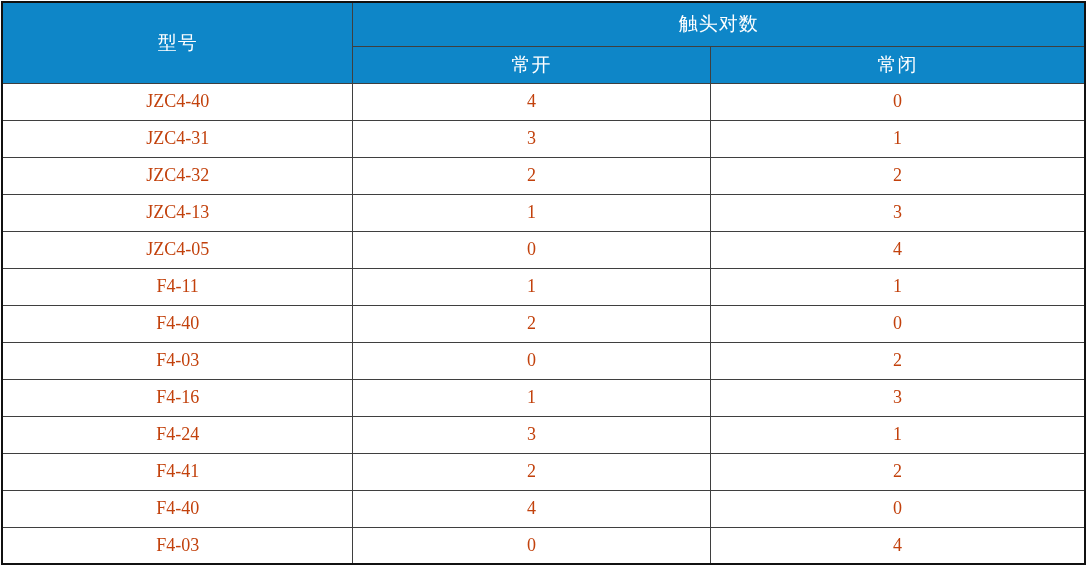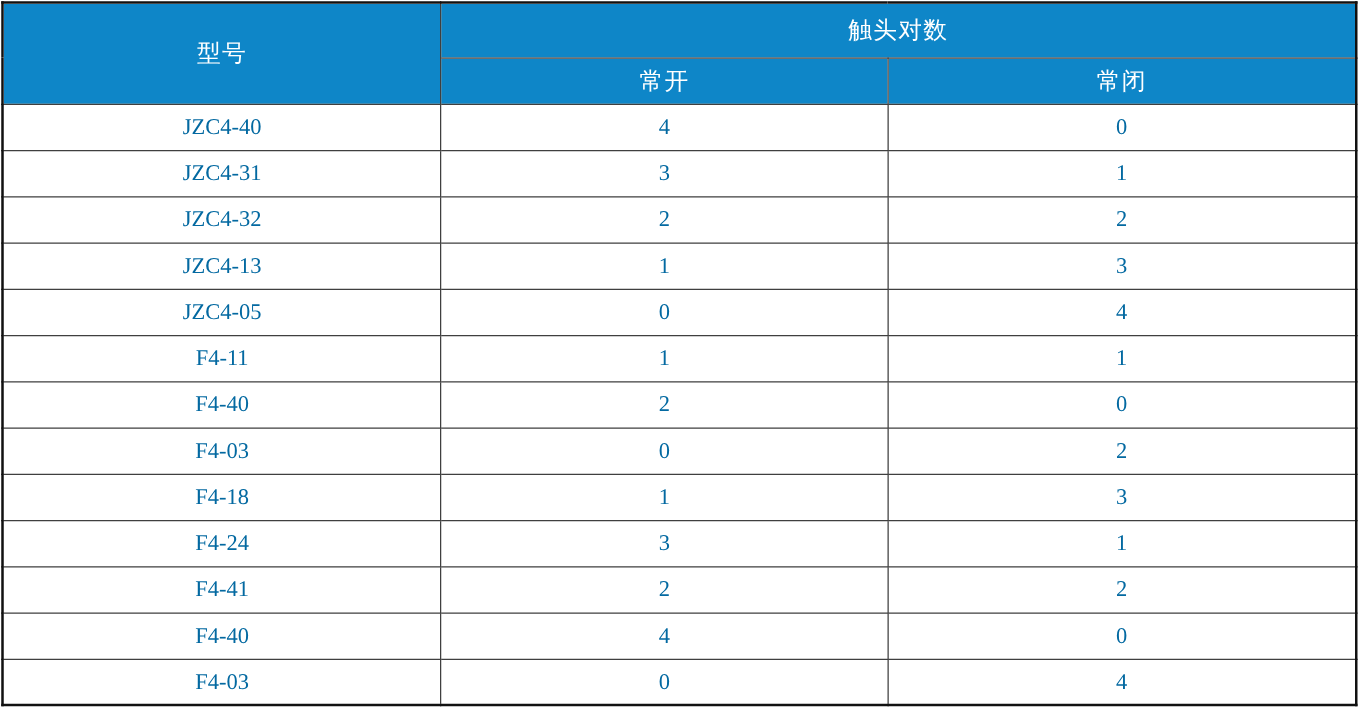--- a/index.html
+++ b/index.html
@@ -42,21 +42,21 @@
     font-weight: normal;
     font-size: 19px;
     border-color: #1c1c1c;
     letter-spacing: 1px;
   }
   thead tr.group-row { height: 44px; }
   thead tr.sub-row   { height: 37px; }
   tbody tr { height: 37px; }
   tbody td {
     background: #ffffff;
-    color: #0369a1;
+    color: #c2410c;
     font-size: 18px;
   }
 </style>
 </head>
 <body>
 
 <div class="page">
   <table class="spec-table">
     <colgroup>
       <col class="c1">
@@ -108,21 +108,21 @@
         <td>F4-40</td>
         <td>2</td>
         <td>0</td>
       </tr>
       <tr>
         <td>F4-03</td>
         <td>0</td>
         <td>2</td>
       </tr>
       <tr>
-        <td>F4-18</td>
+        <td>F4-16</td>
         <td>1</td>
         <td>3</td>
       </tr>
       <tr>
         <td>F4-24</td>
         <td>3</td>
         <td>1</td>
       </tr>
       <tr>
         <td>F4-41</td>

